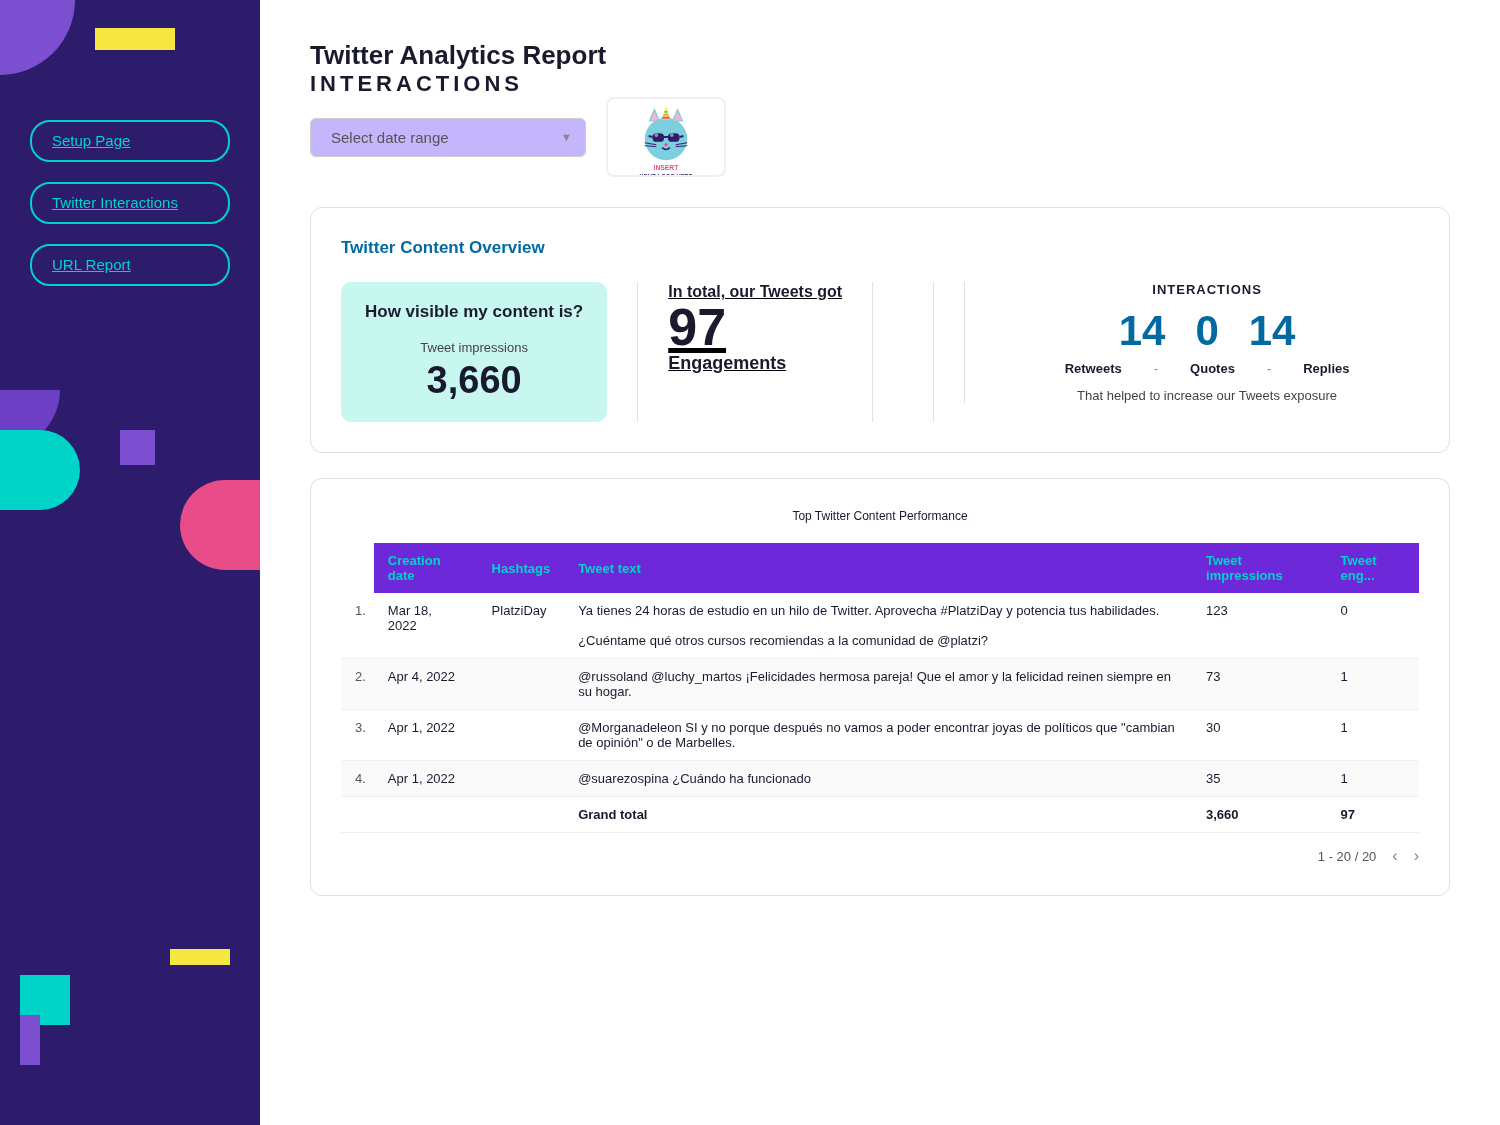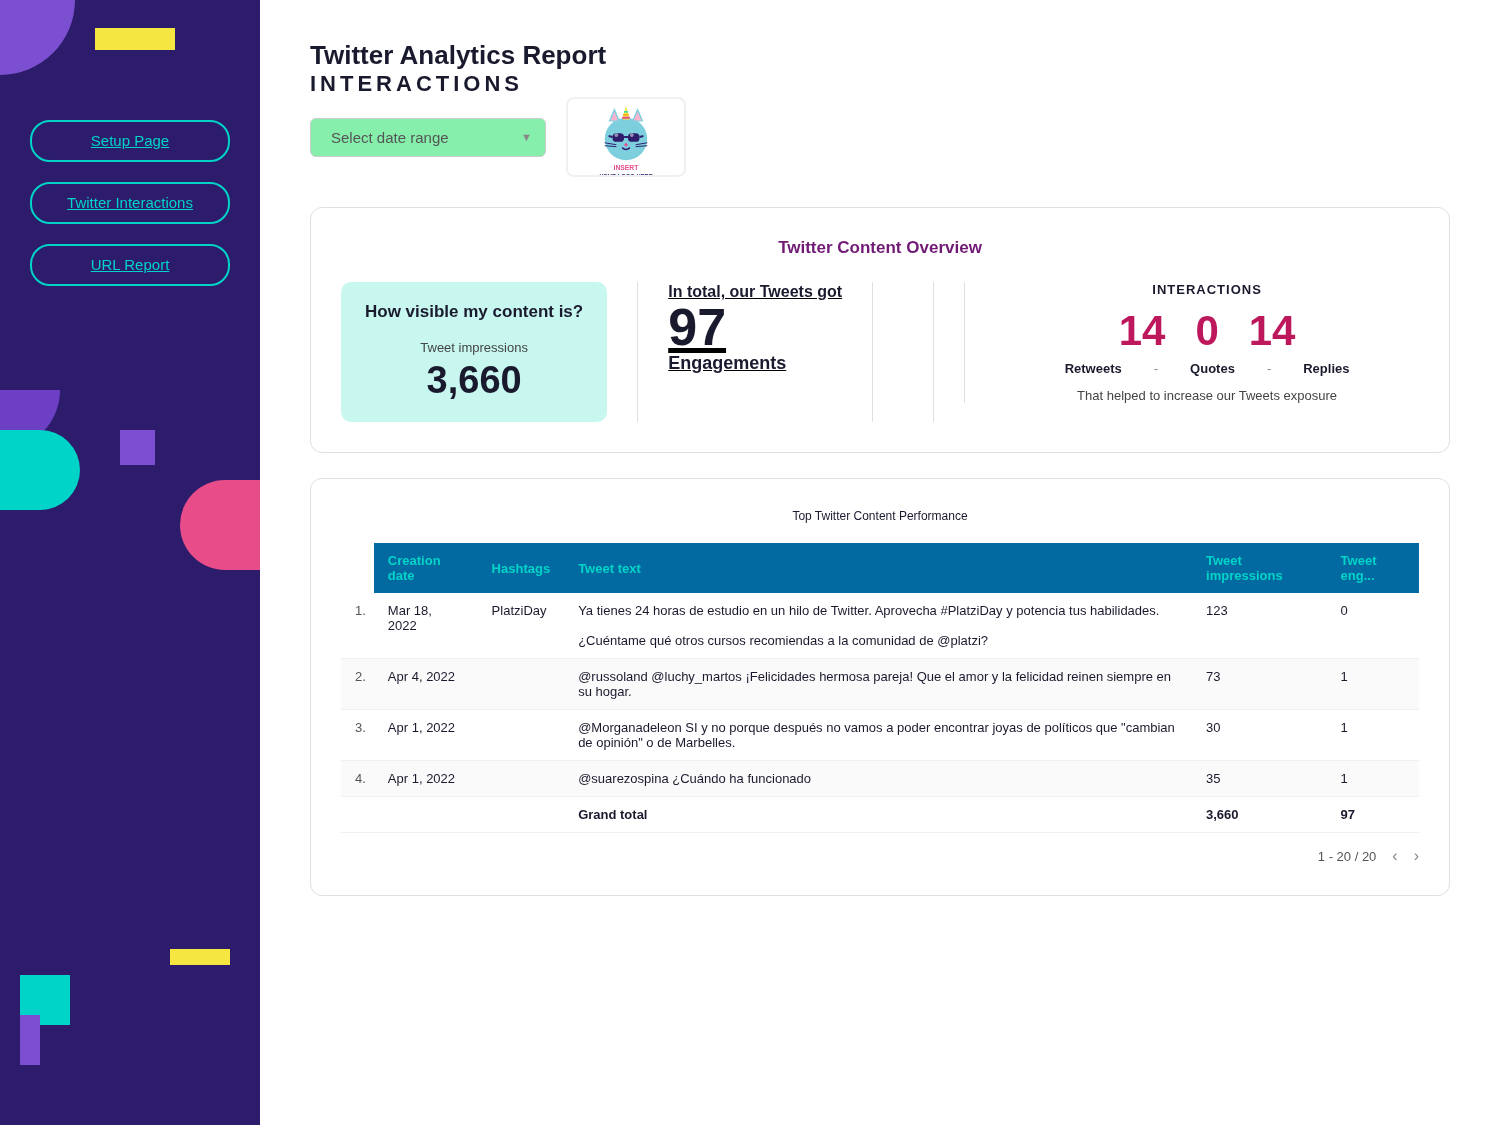--- a/index.html
+++ b/index.html
@@ -108,21 +108,21 @@
       align-items: center;
     }
 
     .nav-item {
       width: 200px;
       padding: 10px 20px;
       border: 2px solid #00d4c8;
       border-radius: 20px;
       background: transparent;
       cursor: pointer;
-      text-align: center;
+      text-align: left;
     }
     .nav-item a {
       color: #00d4c8;
       text-decoration: underline;
       font-size: 15px;
     }
     .nav-item.active {
       background: transparent;
     }
 
@@ -159,24 +159,24 @@
       align-items: center;
       gap: 20px;
     }
 
     .date-select {
       border: 1px solid #ccc;
       border-radius: 6px;
       padding: 10px 40px 10px 20px;
       font-size: 15px;
       color: #555;
-      background: #86efac;
+      background: #c4b5fd;
       cursor: pointer;
       appearance: none;
-      width: 236px;
+      width: 276px;
       position: relative;
     }
     .date-select-wrapper {
       position: relative;
     }
     .date-select-wrapper::after {
       content: '▼';
       position: absolute;
       right: 14px;
       top: 50%;
@@ -202,24 +202,24 @@
     
     .card {
       background: #fff;
       border: 1.5px solid #e0e0e0;
       border-radius: 12px;
       padding: 30px;
       margin-bottom: 25px;
     }
 
     .card-title {
-      text-align: center;
+      text-align: left;
       font-size: 17px;
       font-weight: 700;
-      color: #701a75;
+      color: #0369a1;
       margin-bottom: 24px;
     }
 
     .overview-grid {
       display: flex;
       align-items: flex-start;
       gap: 0;
     }
 
     .overview-col-visibility {
@@ -309,21 +309,21 @@
     }
     .interactions-numbers {
       display: flex;
       justify-content: center;
       gap: 30px;
       margin-bottom: 6px;
     }
     .interactions-numbers .big-num {
       font-size: 42px;
       font-weight: 900;
-      color: #be185d;
+      color: #0369a1;
       text-align: center;
     }
     .interactions-labels {
       display: flex;
       justify-content: center;
       gap: 32px;
       font-size: 13px;
       color: #1a1a2e;
       font-weight: 700;
       margin-bottom: 12px;
@@ -345,21 +345,21 @@
       color: #1a1a2e;
       text-align: center;
       margin-bottom: 20px;
     }
 
     .data-table {
       width: 100%;
       border-collapse: collapse;
     }
     .data-table th {
-      background: #0369a1;
+      background: #6d28d9;
       color: #00d4c8;
       font-size: 13px;
       font-weight: 700;
       padding: 10px 14px;
       text-align: left;
     }
     .data-table th:first-child {
       background: transparent;
       width: 30px;
     }

